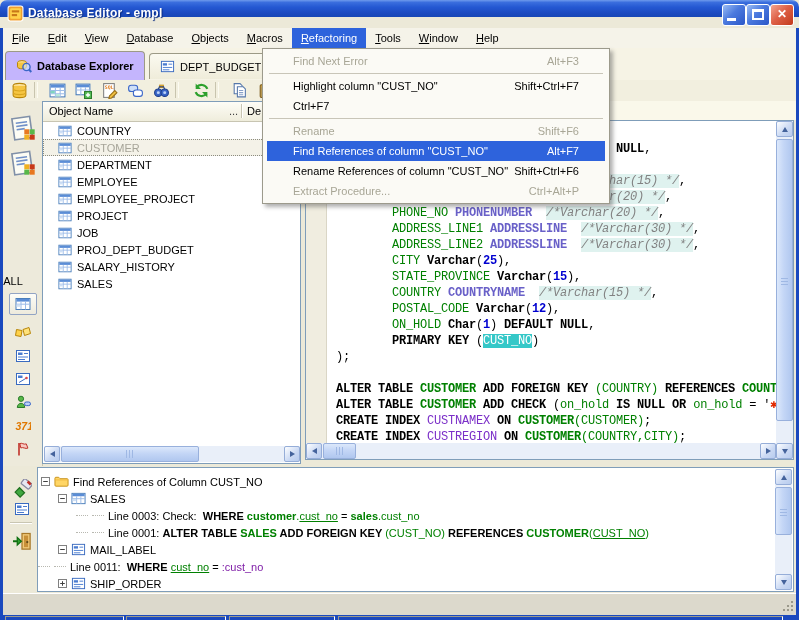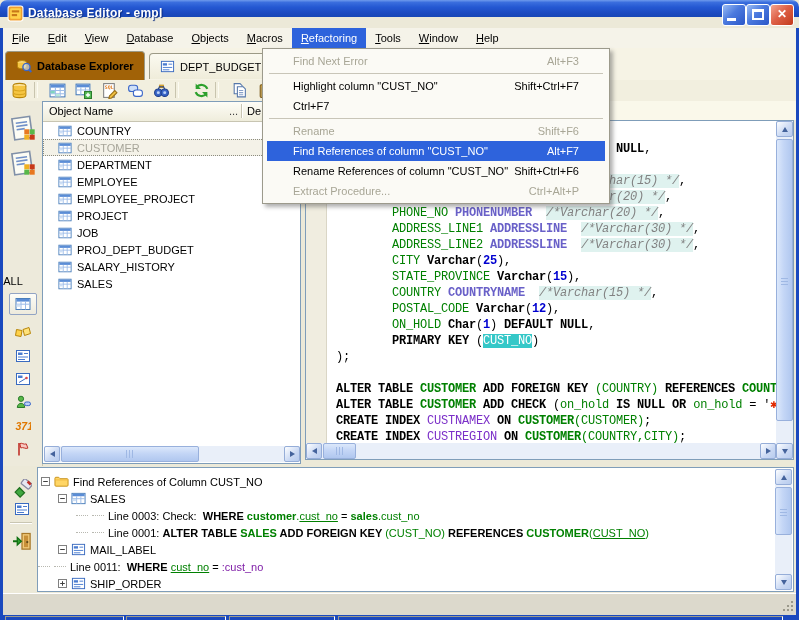--- a/index.html
+++ b/index.html
@@ -29,21 +29,21 @@
 
   
   .menubar{position:absolute;left:3px;top:28px;width:793px;height:20px;background:#F5F3E9;display:flex;align-items:stretch;}
   .mb-item{padding:0 9px;line-height:20px;cursor:default;}
   .mb-item.open{background:#2E63DC;color:#fff;}
 
   
   .tabstrip{position:absolute;left:3px;top:48px;width:793px;height:32px;background:#F6F3E5;border-bottom:1px solid #C5C2AE;}
   .tab{position:absolute;height:26px;display:flex;align-items:center;gap:5px;padding:0 10px;
     background:linear-gradient(#FBFAF0,#EFECDA);border:1px solid #9C9A86;border-bottom:none;border-radius:4px 4px 0 0;}
-  .tab.active{font-weight:bold;background:#a16207;height:28px;}
+  .tab.active{font-weight:bold;background:#c4b5fd;height:28px;}
   
   .toolbar{position:absolute;left:3px;top:80px;width:793px;height:21px;background:#F2EFDF;border-bottom:1px solid #D0CCB8;}
   .tb-btn{position:absolute;top:0;width:24px;height:20px;display:flex;align-items:center;justify-content:center;}
   .tb-sep{position:absolute;top:2px;width:2px;height:16px;border-left:1px solid #C8C4AE;border-right:1px solid #FCFBF2;}
 
   
   .sidebar{position:absolute;left:3px;top:101px;width:39px;height:365px;background:#EDEADB;border-right:1px solid #C9C6B2;}
   .side-btn{position:absolute;left:5px;width:30px;display:flex;align-items:center;justify-content:center;}
   .all-label{position:absolute;left:0;top:174px;width:20px;text-align:center;font-size:11px;}
   .cat{position:absolute;left:6px;width:28px;height:22px;display:flex;align-items:center;justify-content:center;}

